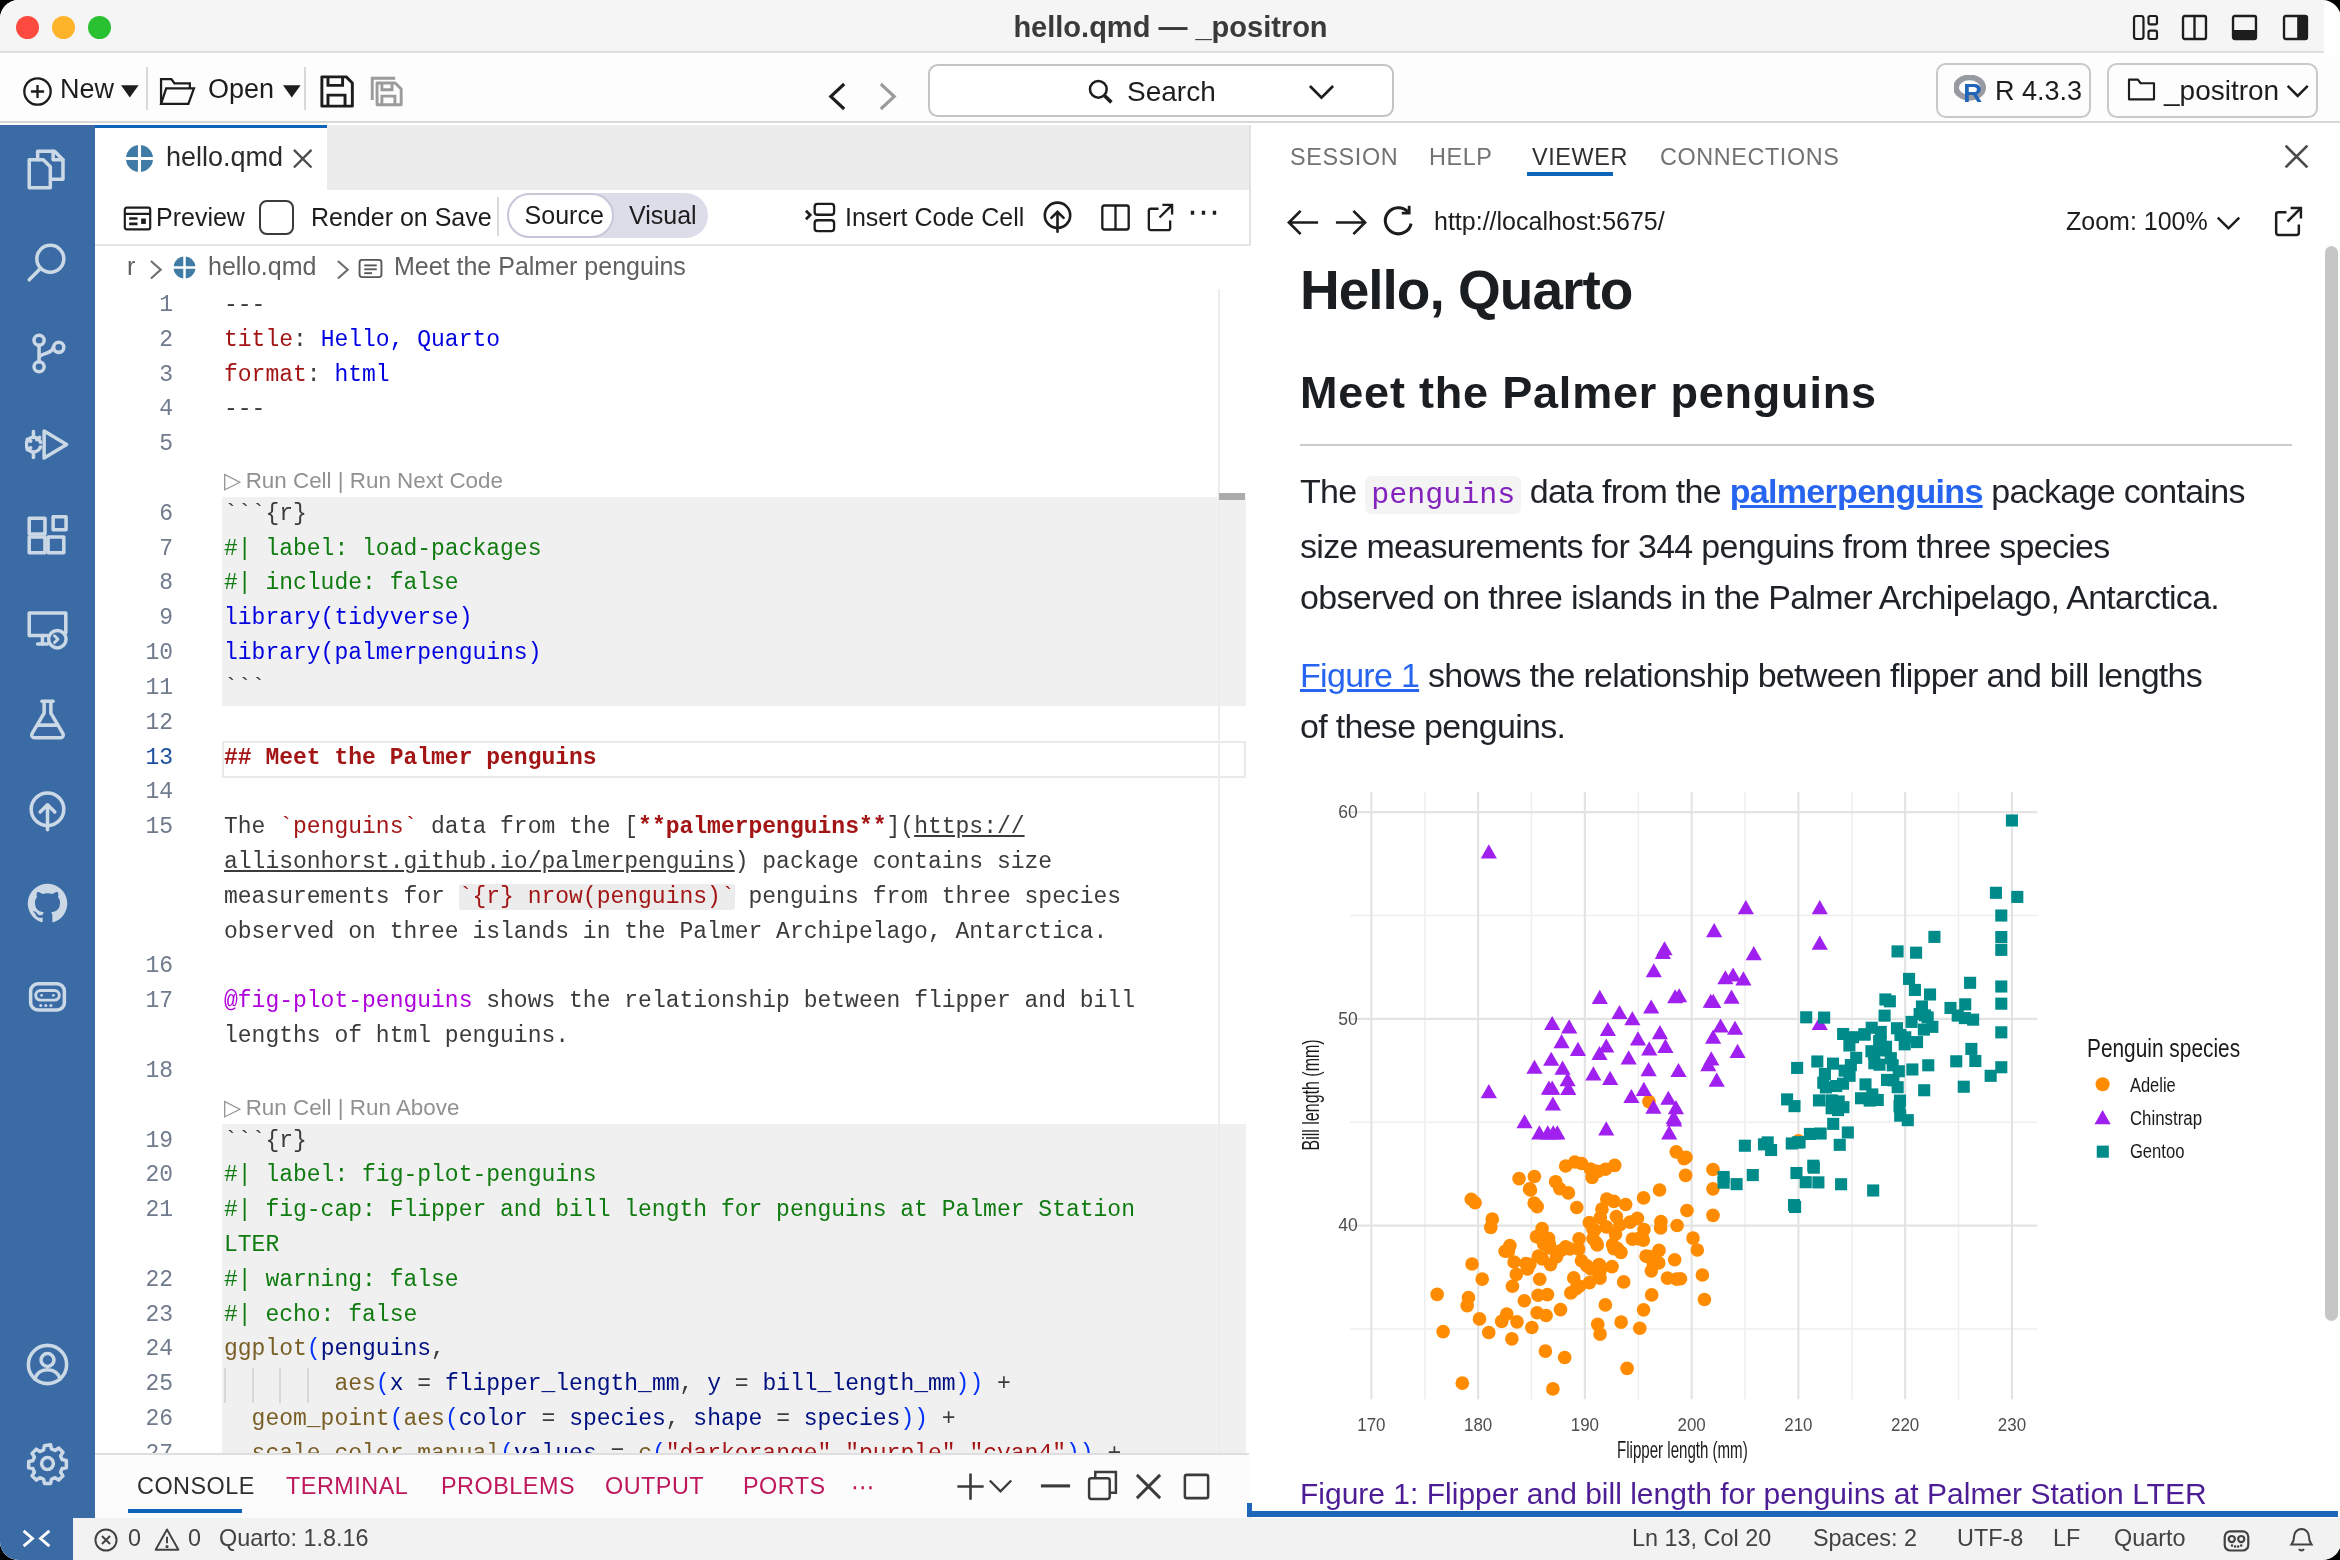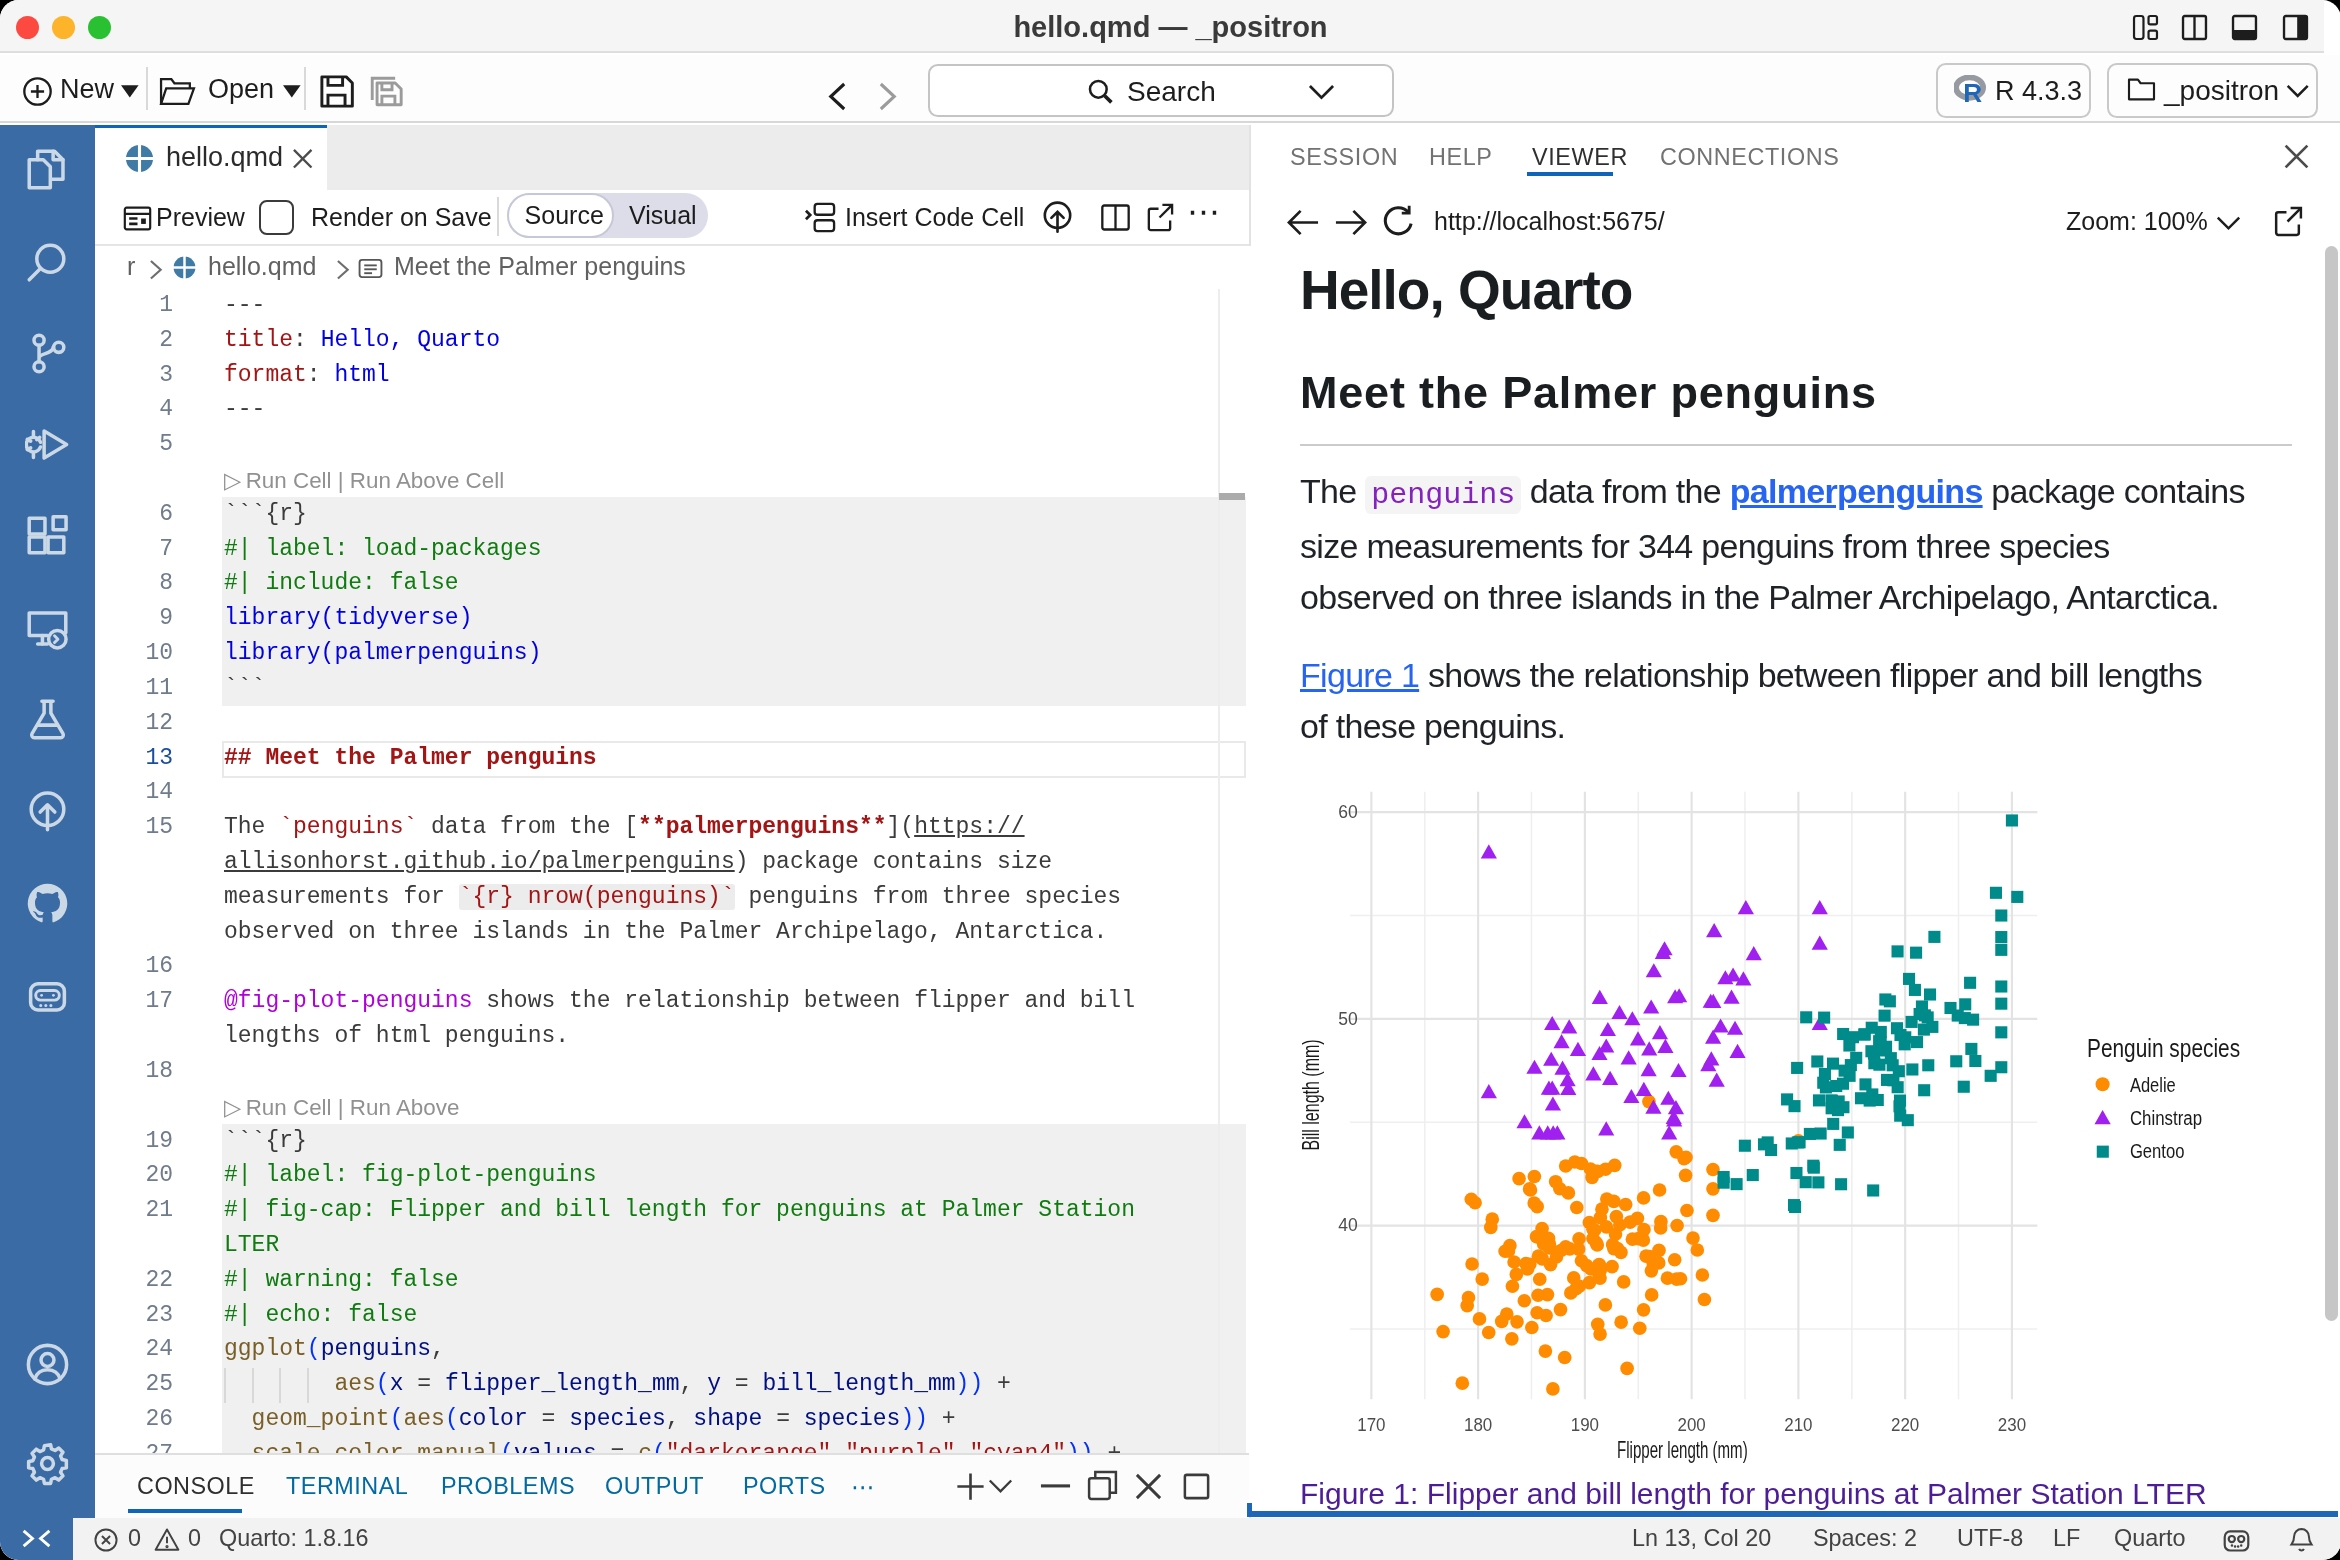--- a/index.html
+++ b/index.html
@@ -25,21 +25,21 @@
 .cellbg { position:absolute; left:127px; width:1024px; background:#f0f0f0; }
 .gut { position:absolute; width:78px; text-align:right; font-family:"Liberation Mono",monospace; font-size:23px; color:#707b8c; }
 .crow { position:absolute; left:129px; width:1022px; white-space:pre; font-family:"Liberation Mono",monospace; font-size:23px; color:#3b3b3b; }
 .lens { position:absolute; left:129px; font-size:22.4px; color:#919191; }
 .mar { color:#a31515; } .blu { color:#0000e0; } .grn { color:#107b10; }
 .nav { color:#001080; } .oli { color:#795e26; } .mag { color:#af00db; }
 .pb { color:#0431fa; } .bold { font-weight:bold; }
 .und { text-decoration:underline; }
 .icode { background:#ececec; border-radius:2.9px; }
 #panel { position:absolute; left:95px; top:1453px; width:1155px; height:65px; background:#fcfcfc; border-top:2px solid #dfdfdf; }
-.ptab { position:absolute; top:17.6px; font-size:23.4px; color:#0369a1; letter-spacing:0.5px; }
+.ptab { position:absolute; top:17.6px; font-size:23.4px; color:#be185d; letter-spacing:0.5px; }
 #rpane { position:absolute; left:1249px; top:125px; width:1091px; height:1394px; background:#fff; border-left:2px solid #e2e2e2; }
 .vtab { position:absolute; top:18.5px; font-size:23.4px; color:#727272; letter-spacing:0.6px; }
 #viewer { position:absolute; left:1249px; top:246px; width:1091px; height:1268px; background:#fff; overflow:hidden; }
 #statusbar { position:absolute; left:0; top:1518px; width:2341px; height:42px; background:#f2f2f2; font-size:23.4px; color:#424242; }
 #statusbar .it { position:absolute; top:6.8px; }
 </style>
 </head>
 <body>
 <div id="win">
 
@@ -281,21 +281,21 @@
       <div class="abs" style="left:212px;top:1079px;width:2px;height:35px;background:#d8d8d8;"></div>
       <div class="gut" style="top:2.9px;"><span>1</span></div>
       <div class="crow" style="top:2.9px;">---</div>
       <div class="gut" style="top:38px;"><span>2</span></div>
       <div class="crow" style="top:38px;"><span class="mar">title</span>: <span class="blu">Hello, Quarto</span></div>
       <div class="gut" style="top:73px;"><span>3</span></div>
       <div class="crow" style="top:73px;"><span class="mar">format</span>: <span class="blu">html</span></div>
       <div class="gut" style="top:107px;"><span>4</span></div>
       <div class="crow" style="top:107px;">---</div>
       <div class="gut" style="top:142px;"><span>5</span></div>
-      <div class="lens" style="top:178px;">▷ Run Cell | Run Above Cell</div>
+      <div class="lens" style="top:178px;">▷ Run Cell | Run Next Code</div>
       <div class="gut" style="top:212px;"><span>6</span></div>
       <div class="crow" style="top:212px;">```{r}</div>
       <div class="gut" style="top:247px;"><span>7</span></div>
       <div class="crow" style="top:247px;"><span class="grn">#| label: load-packages</span></div>
       <div class="gut" style="top:281px;"><span>8</span></div>
       <div class="crow" style="top:281px;"><span class="grn">#| include: false</span></div>
       <div class="gut" style="top:316px;"><span>9</span></div>
       <div class="crow" style="top:316px;"><span class="blu">library(tidyverse)</span></div>
       <div class="gut" style="top:351px;"><span>10</span></div>
       <div class="crow" style="top:351px;"><span class="blu">library(palmerpenguins)</span></div>

